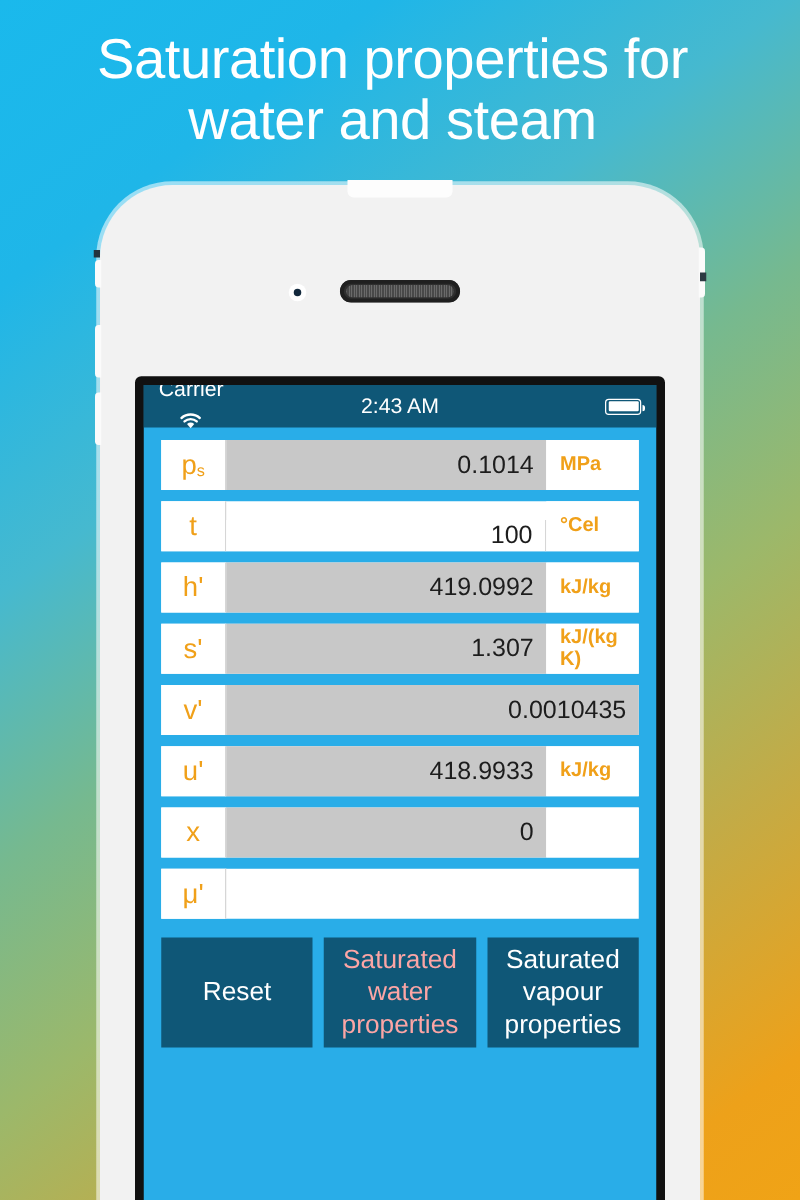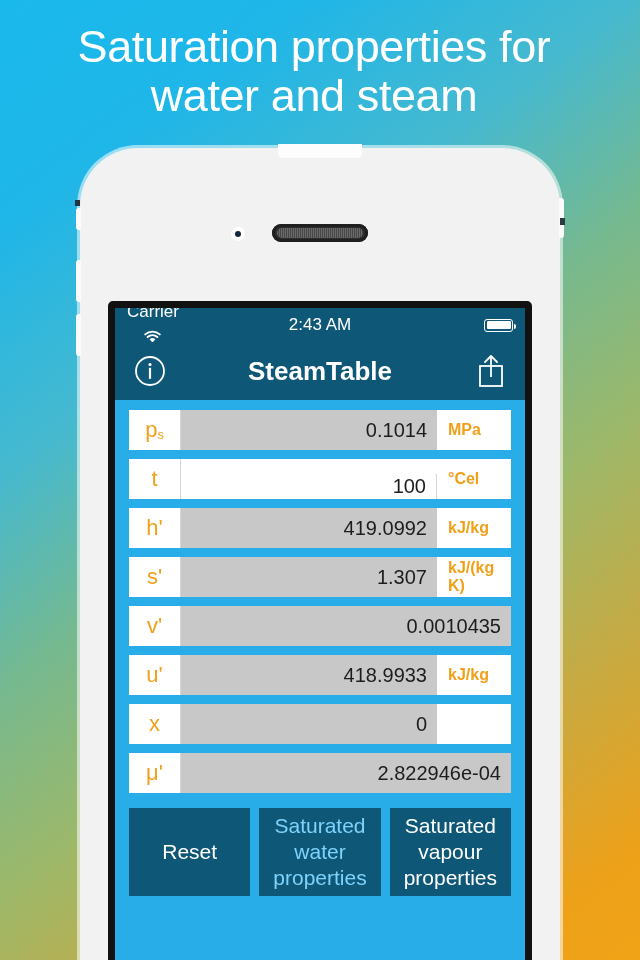--- a/index.html
+++ b/index.html
@@ -219,21 +219,21 @@
     height:88px;
     background:#0f5777;
     color:#ffffff;
     display:flex; align-items:center; justify-content:center;
     text-align:center;
     font-size:21px;
     line-height:1.25;
     cursor:pointer;
     padding:4px;
   }
-  .btn.selected { color:#7dd3fc; }
+  .btn.selected { color:#fca5a5; }
 </style>
 </head>
 <body>
 
 <div class="headline">
   <span>Saturation properties for</span>
   <span class="l2">water and steam</span>
 </div>
 
 <div class="phone">
@@ -263,37 +263,20 @@
         </span>
       </div>
       <div class="sb-time">2:43 AM</div>
       <div class="sb-right">
         <div class="battery">
           <div class="battery-fill"></div>
         </div>
       </div>
     </div>
 
-    <div class="navbar">
-      <div class="nav-icon">
-        <svg width="34" height="34" viewBox="0 0 34 34">
-          <circle cx="17" cy="17" r="14" stroke="#ffffff" stroke-width="1.8" fill="none"></circle>
-          <circle cx="17" cy="10.5" r="1.6" fill="#ffffff"></circle>
-          <rect x="15.9" y="13.8" width="2.2" height="11" fill="#ffffff"></rect>
-        </svg>
-      </div>
-      <div class="nav-title">SteamTable</div>
-      <div class="nav-icon right">
-        <svg width="32" height="36" viewBox="0 0 32 36">
-          <rect x="5" y="13" width="22" height="20" stroke="#ffffff" stroke-width="1.8" fill="none"></rect>
-          <line x1="16" y1="3" x2="16" y2="24" stroke="#ffffff" stroke-width="1.8"></line>
-          <polyline points="10,9 16,3 22,9" stroke="#ffffff" stroke-width="1.8" fill="none" stroke-linecap="round" stroke-linejoin="round"></polyline>
-        </svg>
-      </div>
-    </div>
 
     <div class="table">
 
       <div class="row">
         <div class="cell-sym">
           <span>p</span>
             <sub>s</sub>
         </div>
         <div class="cell-val">0.1014</div>
         <div class="cell-unit">MPa</div>
@@ -350,21 +333,20 @@
         </div>
         <div class="cell-val">0</div>
         <div class="cell-unit"></div>
       </div>
 
       <div class="row">
         <div class="cell-sym">
           <span>μ'</span>
             <sub></sub>
         </div>
-        <div class="cell-val">2.822946e-04</div>
       </div>
 
     </div>
 
     <div class="buttons">
       <div class="btn">Reset</div>
       <div class="btn selected">Saturated water properties</div>
       <div class="btn">Saturated vapour properties</div>
     </div>
 

